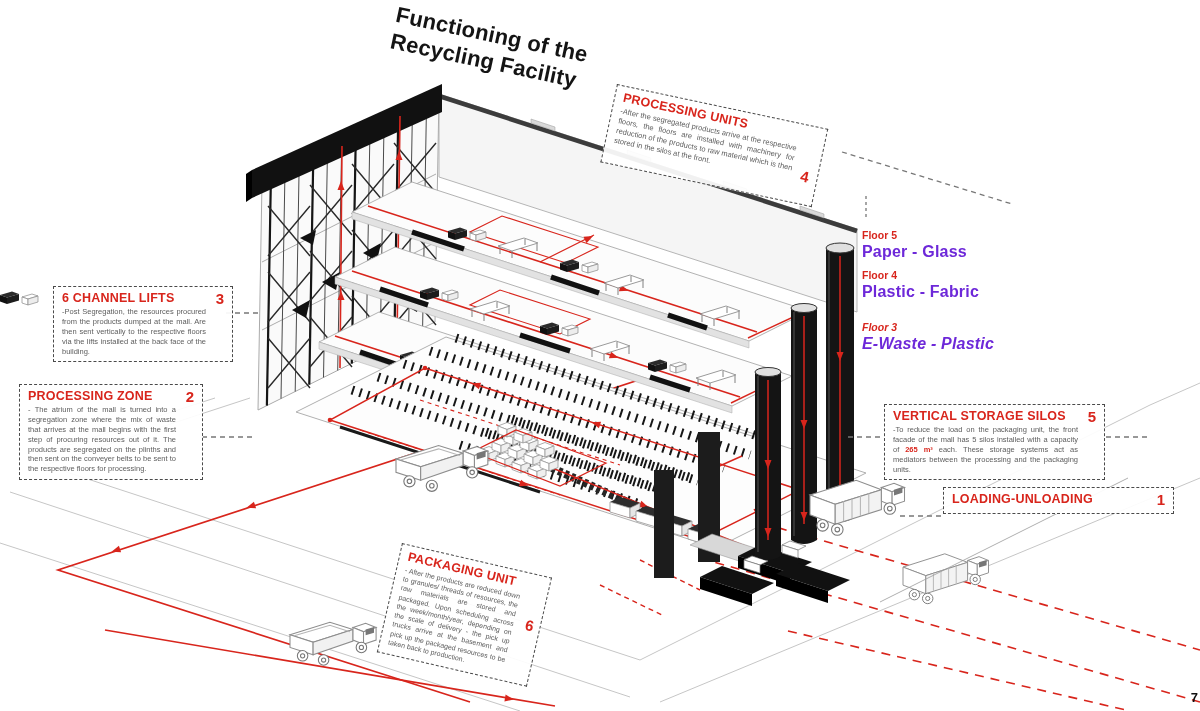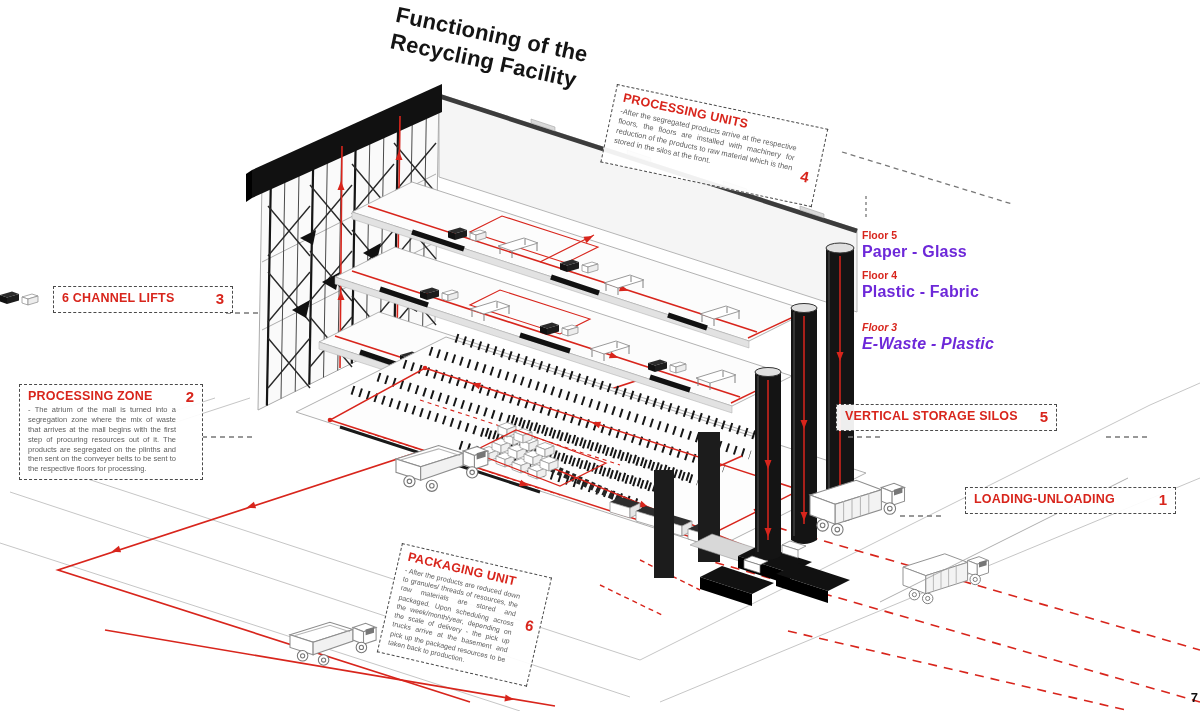--- a/index.html
+++ b/index.html
@@ -16,22 +16,22 @@
       font-size:22px;line-height:1.22;font-weight:bold;color:#141414;
       transform:rotate(12deg);transform-origin:top left;letter-spacing:.2px;}
   .floor-label{position:absolute;left:862px;z-index:3;line-height:1.1;}
   .floor-label .fl{font-size:10.5px;font-weight:bold;color:#d8251c;margin:0;}
   .floor-label .mat{font-size:16px;font-weight:bold;color:#6d28d9;margin:1px 0 0 0;letter-spacing:.2px;}
   .pagenum{position:absolute;right:2px;top:690px;font-size:13px;font-weight:bold;color:#111;z-index:3;}
   #box-processing{left:617px;top:84px;width:216px;min-height:80px;transform:rotate(12deg);transform-origin:top left;}
   #box-processing .num{top:42px;}
   #box-lifts{left:45px;top:286px;width:180px;margin-left:8px;}
   #box-seg{left:19px;top:384px;width:184px;}
-  #box-silos{left:836px;top:404px;width:221px;}
-  #box-loading{left:943px;top:487px;width:211px;margin-left:22px;}
+  #box-silos{left:884px;top:404px;width:221px;}
+  #box-loading{left:943px;top:487px;width:231px;}
   #box-pack{left:402px;top:543px;width:154px;min-height:112px;transform:rotate(13deg);transform-origin:top left;}
   #box-pack .num{top:42px;right:6px;}
   #box-pack p{font-size:7px;}
 </style>
 </head>
 <body>
 
 <div class="stage">
 
 <svg width="1200" height="711" viewBox="0 0 1200 711">
@@ -344,31 +344,33 @@
   </div>
 
   <div class="note" id="box-processing">
     <h3>PROCESSING UNITS</h3>
     <p>-After the segregated products arrive at the respective floors, the floors are installed with machinery for reduction of the products to raw material which is then stored in the silos at the front.</p>
     <span class="num">4</span>
   </div>
 
   <div class="note" id="box-lifts">
     <h3>6 CHANNEL LIFTS</h3>
+    <p>-Post Segregation, the resources procured from the products dumped at the mall. Are then sent vertically to the respective floors via the lifts installed at the back face of the building.</p>
     <span class="num">3</span>
   </div>
 
   <div class="note" id="box-seg">
     <h3>PROCESSING ZONE</h3>
     <p>- The atrium of the mall is turned into a segregation zone where the mix of waste that arrives at the mall begins with the first step of procuring resources out of it. The products are segregated on the plinths and then sent on the conveyer belts to be sent to the respective floors for processing.</p>
     <span class="num">2</span>
   </div>
 
   <div class="note" id="box-silos">
     <h3>VERTICAL STORAGE SILOS</h3>
+    <p><span>-To reduce the load on the packaging unit, the front facade of the mall has 5 silos installed with a capacity of </span><span class="cap">265 m³</span><span> each. These storage systems act as mediators between the processing and the packaging units.</span></p>
     <span class="num">5</span>
   </div>
 
   <div class="note" id="box-loading">
     <h3>LOADING-UNLOADING</h3>
     <span class="num">1</span>
   </div>
 
   <div class="note" id="box-pack">
     <h3>PACKAGING UNIT</h3>

